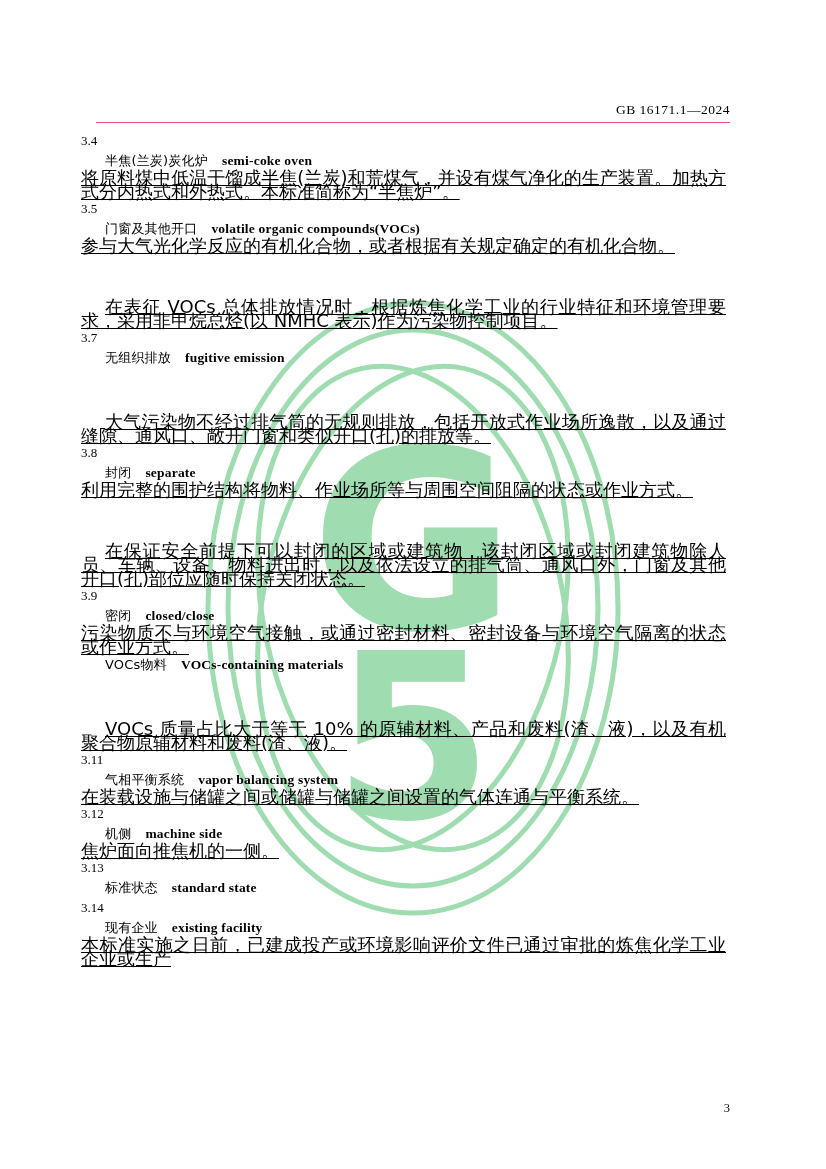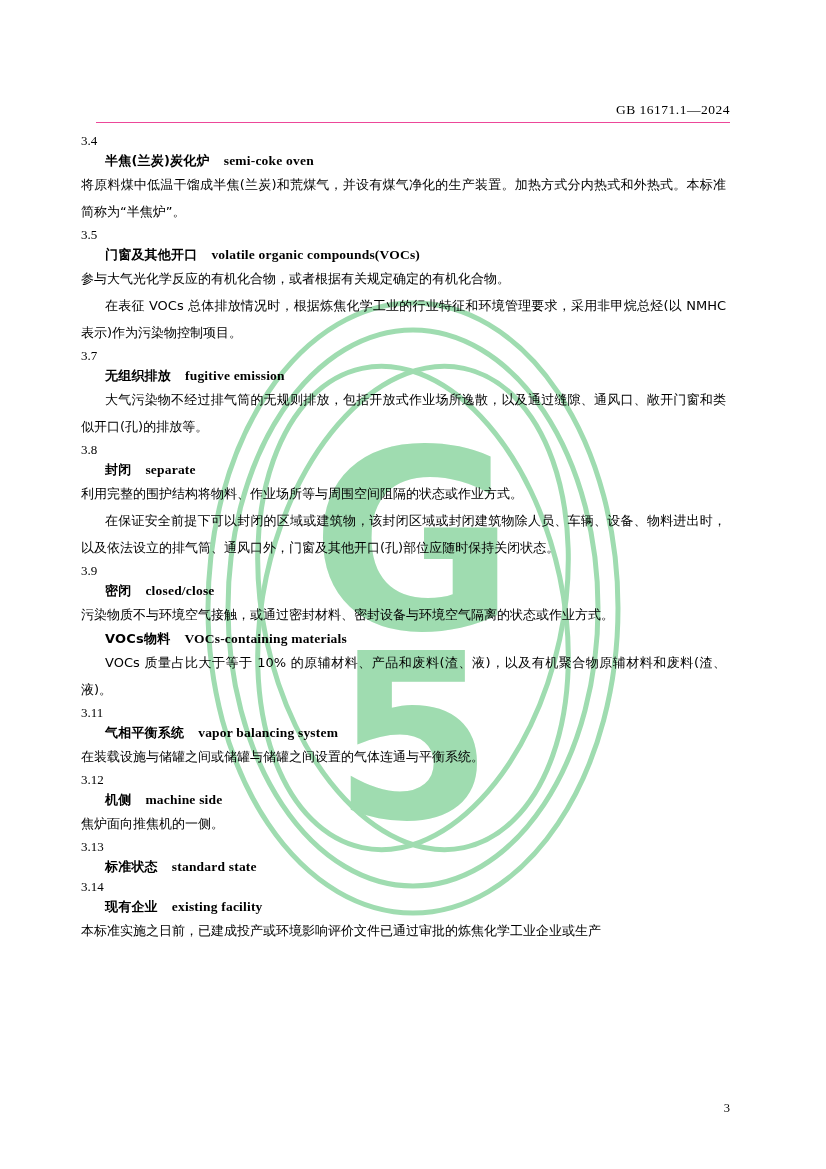--- a/index.html
+++ b/index.html
@@ -73,39 +73,41 @@
   }
   .term {
     font-size: 13.5px;
     line-height: 21px;
     font-weight: bold;
     padding-left: 24px;
     letter-spacing: 0.2px;
   }
   .term .cn {
     font-family: "DejaVu Sans", sans-serif;
-    font-weight: bold;
+    font-weight: normal;
     font-size: 13px;
   }
   .term .en {
     font-family: "Liberation Serif", serif;
     font-weight: bold;
     font-size: 13.5px;
     margin-left: 14px;
   }
   .para {
-    font-size: 13px;
-    line-height: 27px;
+    font-size: 18px;
+    line-height: 14px;
     text-align: justify;
     text-justify: inter-ideograph;
     font-family: "DejaVu Sans", sans-serif;
     letter-spacing: 0px;
+    text-decoration: underline;
   }
   .para.indent {
     text-indent: 24px;
+    margin-top: 47px;
   }
 
   
   .page-number {
     position: absolute;
     right: 96px;
     bottom: 53px;
     font-size: 12.5px;
     font-family: "Liberation Serif", serif;
     z-index: 2;

